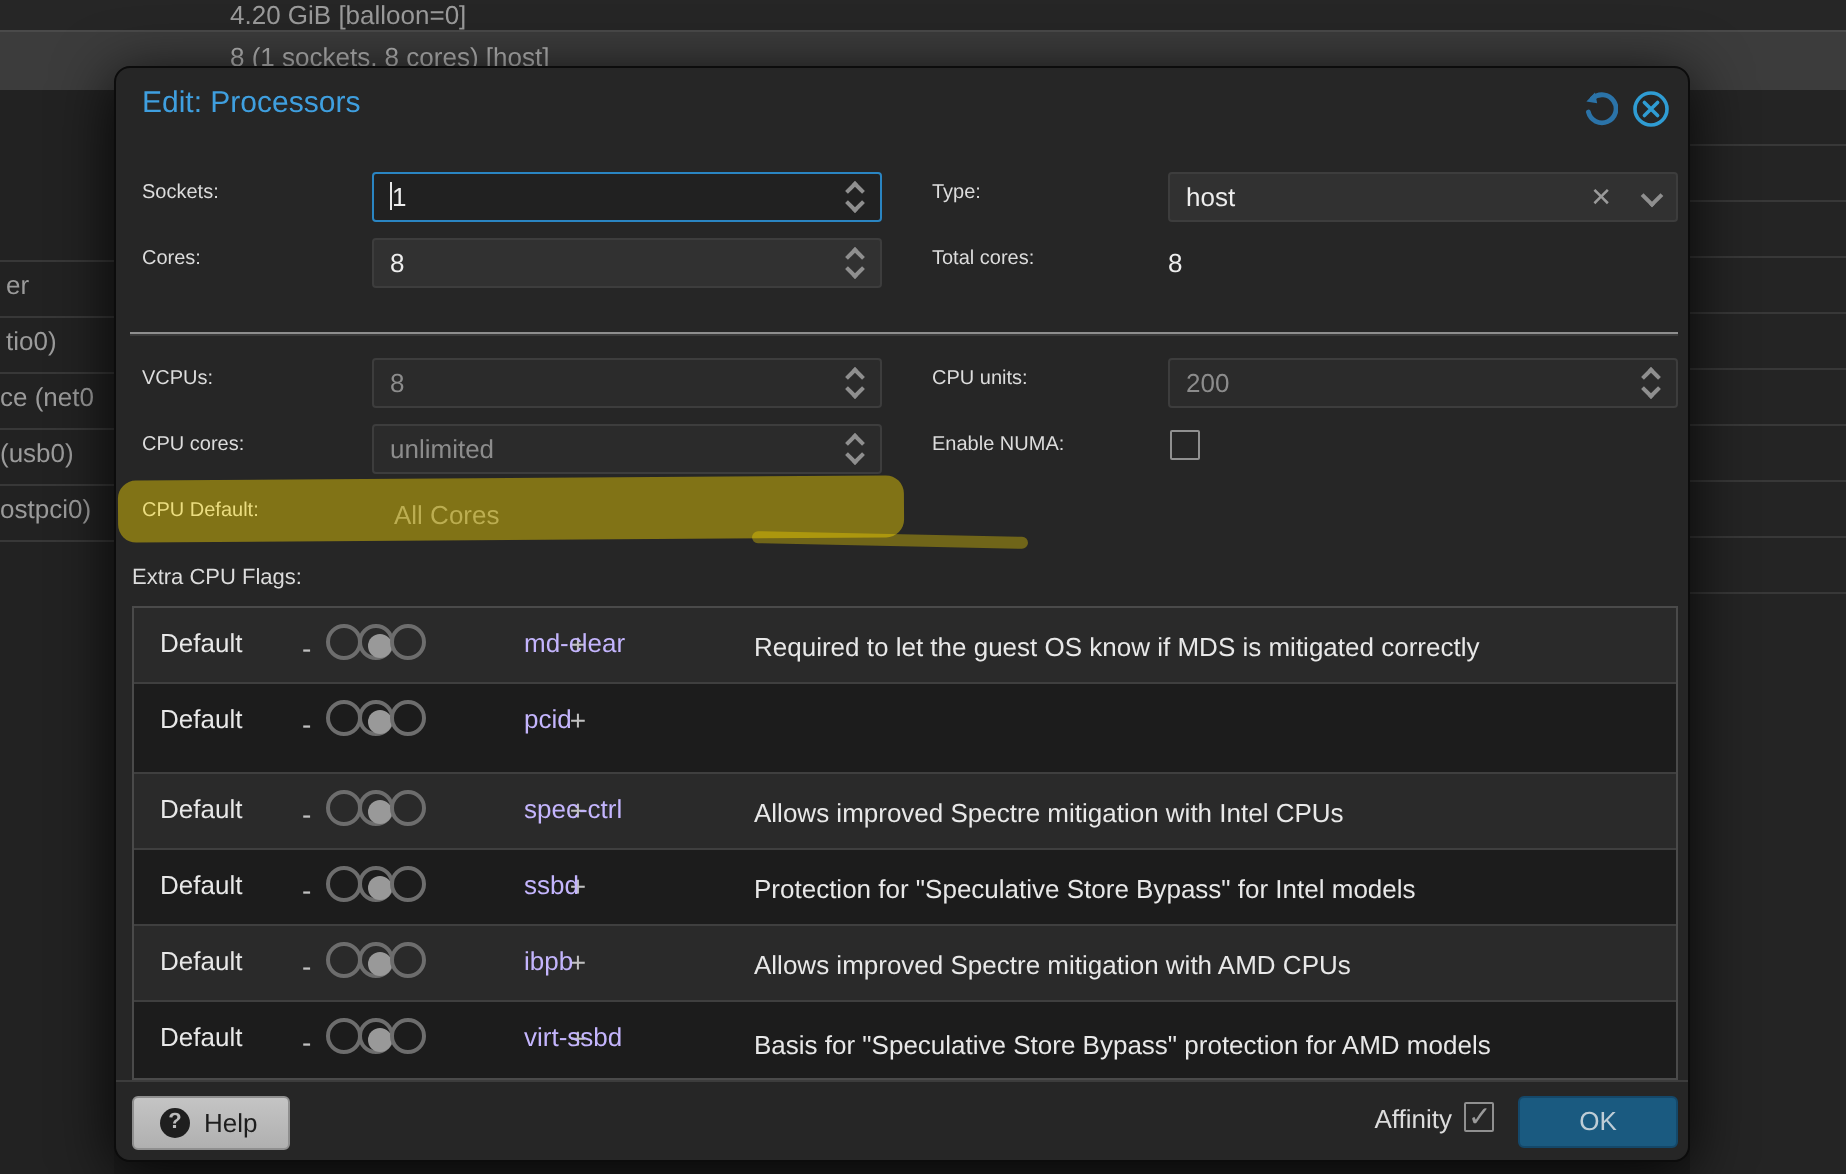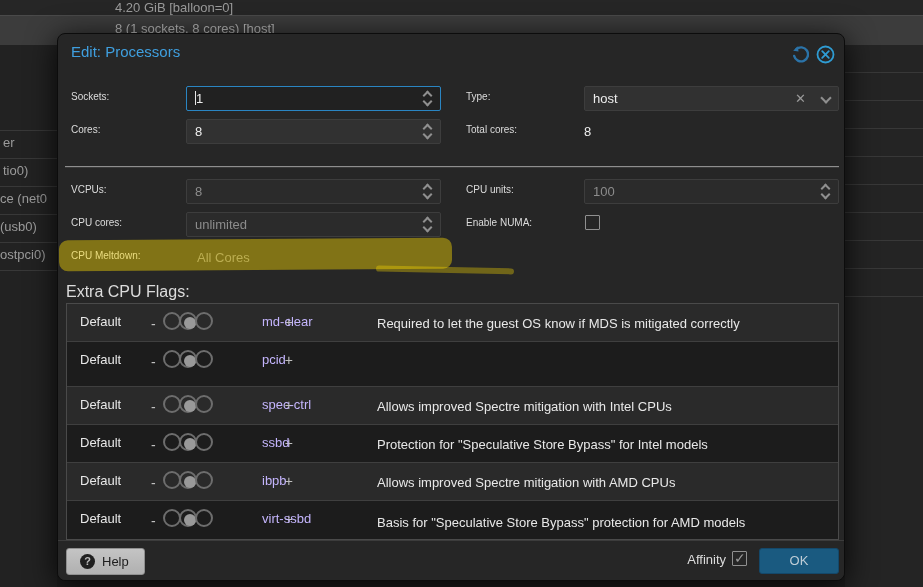--- a/index.html
+++ b/index.html
@@ -54,21 +54,21 @@
 
   
   .hl-main { position:absolute; left:1px; top:205px; width:393px; height:31px;
              background:rgba(255,222,0,0.42); border-radius:9px; transform:rotate(-0.4deg);
              pointer-events:none; }
   .hl-tail { position:absolute; left:318px; top:233px; width:138px; height:6px;
              background:rgba(255,222,0,0.34); border-radius:3px; transform:rotate(1.2deg);
              pointer-events:none; }
 
   
-  .flags-label { position:absolute; left:8px; top:249px; font-size:16px; color:#dcdcdc; }
+  .flags-label { position:absolute; left:8px; top:249px; font-size:11px; color:#dcdcdc; }
   .ftable { position:absolute; left:8px; top:269px; width:773px; height:237px;
             border:1px solid #4a4a4a; overflow:hidden; }
   .frow { position:relative; width:100%; display:flex; align-items:flex-end; }
   .frow.light { background:#2a2a2a; }
   .frow.dark  { background:#1c1c1c; }
   .frow + .frow { border-top:1px solid #3f3f3f; }
   .fdefault { position:absolute; left:13px; top:10px; font-size:13px; color:#e8e8e8; }
   .fslider { position:absolute; left:84px; top:6px; width:150px; height:26px; cursor:pointer; }
   .fslider .minus { position:absolute; left:0;  top:6px; color:#c0c0c0; font-size:14px; }
   .fslider .plus  { position:absolute; right:8px; top:4px; color:#c0c0c0; font-size:14px; }
@@ -183,39 +183,39 @@
     <span class="flabel" style="left:13px; top:150px">VCPUs:</span>
     <div class="field disabled" style="left:128px; top:145px">
       <span class="val">8</span>
       <span class="spin">
           <span class="chev up"></span>
           <span class="chev down"></span>
         </span>
     </div>
     <span class="flabel" style="left:408px; top:150px">CPU units:</span>
     <div class="field disabled" style="left:526px; top:145px">
-      <span class="val">100</span>
+      <span class="val">200</span>
       <span class="spin">
           <span class="chev up"></span>
           <span class="chev down"></span>
         </span>
     </div>
 
     <span class="flabel" style="left:13px; top:183px">CPU cores:</span>
     <div class="field disabled" style="left:128px; top:178px">
       <span class="val">unlimited</span>
       <span class="spin">
           <span class="chev up"></span>
           <span class="chev down"></span>
         </span>
     </div>
     <span class="flabel" style="left:408px; top:183px">Enable NUMA:</span>
     <div class="cb" style="left:527px; top:181px"></div>
 
-    <span class="flabel" style="left:13px; top:216px">CPU Meltdown:</span>
+    <span class="flabel" style="left:13px; top:216px">CPU Default:</span>
     <span class="plainval" style="left:139px; top:216px; color:#8c8c8c">All Cores</span>
     <div class="hl-main"></div>
     <div class="hl-tail"></div>
 
     <div class="flags-label">Extra CPU Flags:</div>
     <div class="ftable">
 
       <div class="frow light" style="min-height:37px">
         <span class="fdefault">Default</span>
         <span class="fslider">

